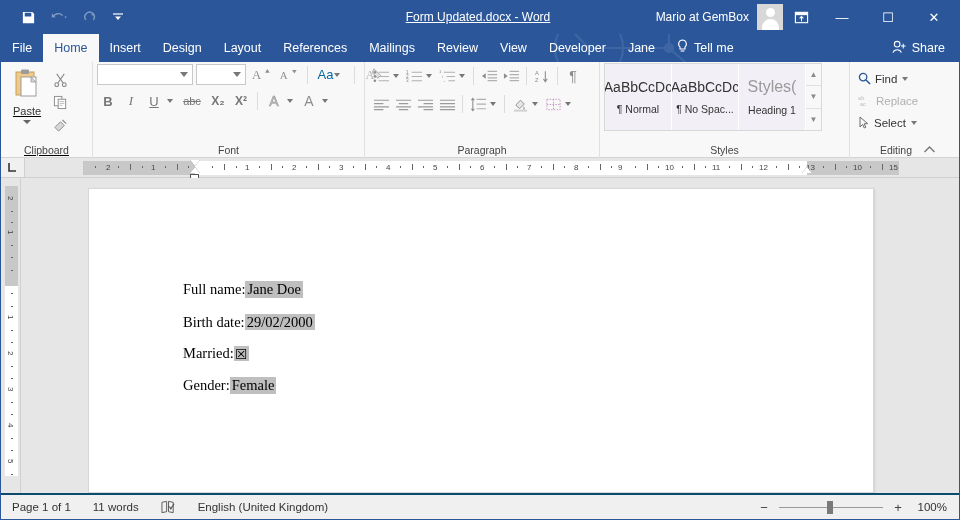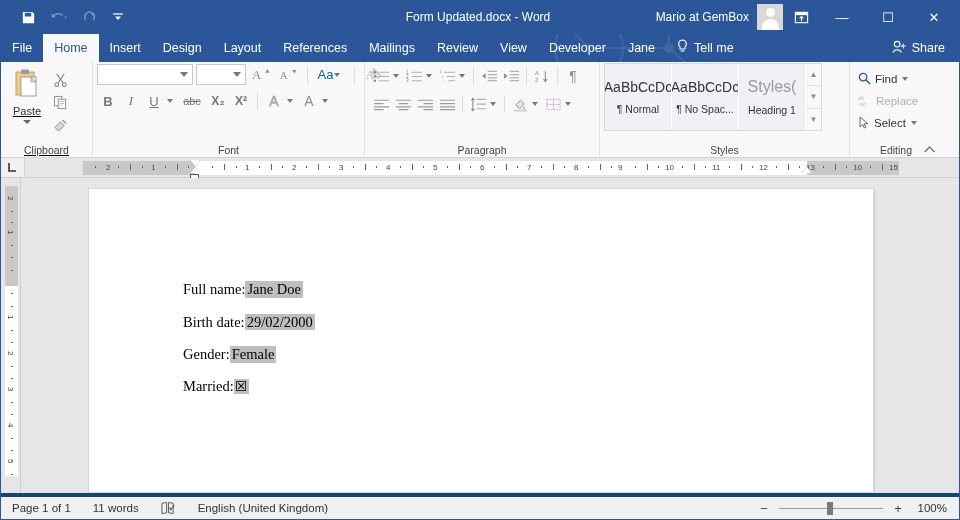--- a/index.html
+++ b/index.html
@@ -32,20 +32,21 @@
     display: flex; align-items: center; justify-content: center;
     color: #ffffff;
   }
   .qat-btn.dim { color: #7f9bc4; }
   .qat-btn.wide { width: 32px; }
   .title-text {
     position: absolute; left: 0; right: 4px; top: 0; height: 34px;
     display: flex; align-items: center; justify-content: center;
     color: #ffffff; font-size: 12px; z-index: 1;
     pointer-events: none;
+    text-decoration: underline;
   }
   .acct {
     margin-left: auto; display: flex; align-items: center; z-index: 2;
     padding-right: 2px;
   }
   .acct-name { color: #fff; font-size: 12px; margin-right: 8px; }
   .avatar {
     width: 26px; height: 26px; background: #d8d8d8;
     display: flex; align-items: flex-end; justify-content: center;
     overflow: hidden;
@@ -216,21 +217,21 @@
     display: inline-flex; align-items: center; justify-content: center;
     width: 15px; height: 15px; background: #bfbfbf;
     font-family: "DejaVu Sans", sans-serif; font-size: 14px; line-height: 1;
     color: #000;
   }
 
   
   .statusbar {
     height: 26px; flex: 0 0 26px; background: #f0f0f0;
     display: flex; align-items: center; font-size: 11.5px; color: #333;
-    border-top: 4px solid #0c4a6e;
+    border-top: 2px solid #0c4a6e;
   }
   .sb-item { padding: 0 11px; display: flex; align-items: center; gap: 4px; white-space: nowrap; }
   .sb-right { margin-left: auto; display: flex; align-items: center; padding-right: 12px; gap: 8px; }
   .zoom-minus, .zoom-plus { color: #444; font-size: 13px; width: 14px; text-align: center; }
   .zoom-track { width: 104px; height: 14px; position: relative; display: flex; align-items: center; }
   .zoom-line { width: 100%; height: 1px; background: #999; }
   .zoom-thumb { position: absolute; left: 48px; width: 6px; height: 13px; background: #7a7a7a; }
   .zoom-pct { width: 34px; text-align: right; }
 </style>
 </head>
@@ -765,27 +766,27 @@
             <span>Full name: </span>
             <span class="fld">Jane Doe</span>
           </div>
 
           <div class="doc-line">
             <span>Birth date: </span>
             <span class="fld">29/02/2000</span>
           </div>
 
           <div class="doc-line">
+            <span>Married: </span>
+            <span class="chk">☒</span>
+          </div>
+
+          <div class="doc-line">
             <span>Gender: </span>
             <span class="fld">Female</span>
-          </div>
-
-          <div class="doc-line">
-            <span>Married: </span>
-            <span class="chk">☒</span>
           </div>
 
         </div>
       </div>
     </div>
   </div>
 
   <div class="statusbar">
     <div class="sb-item">Page 1 of 1</div>
     <div class="sb-item">11 words</div>

